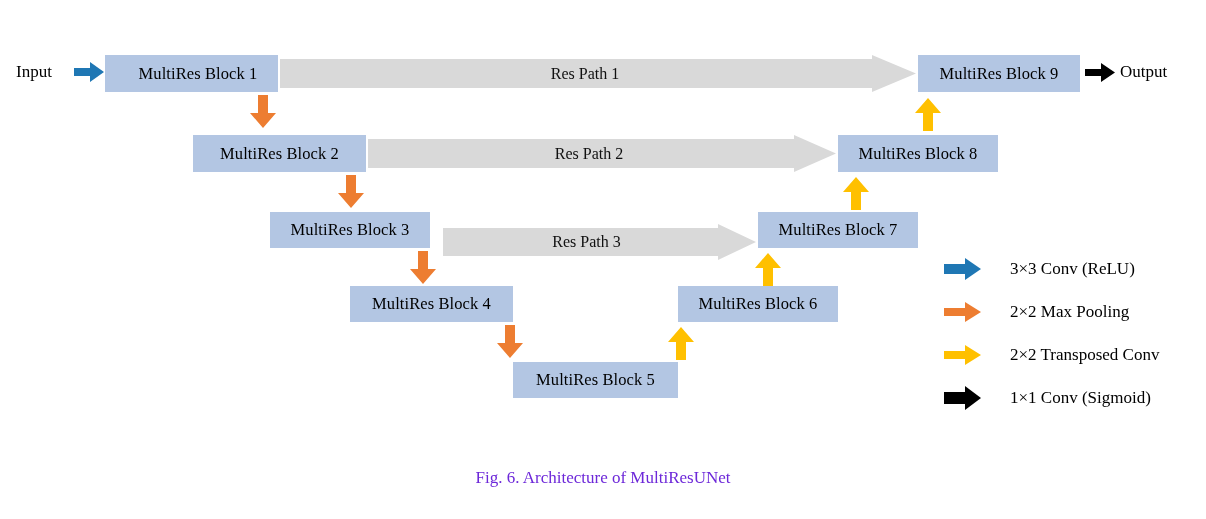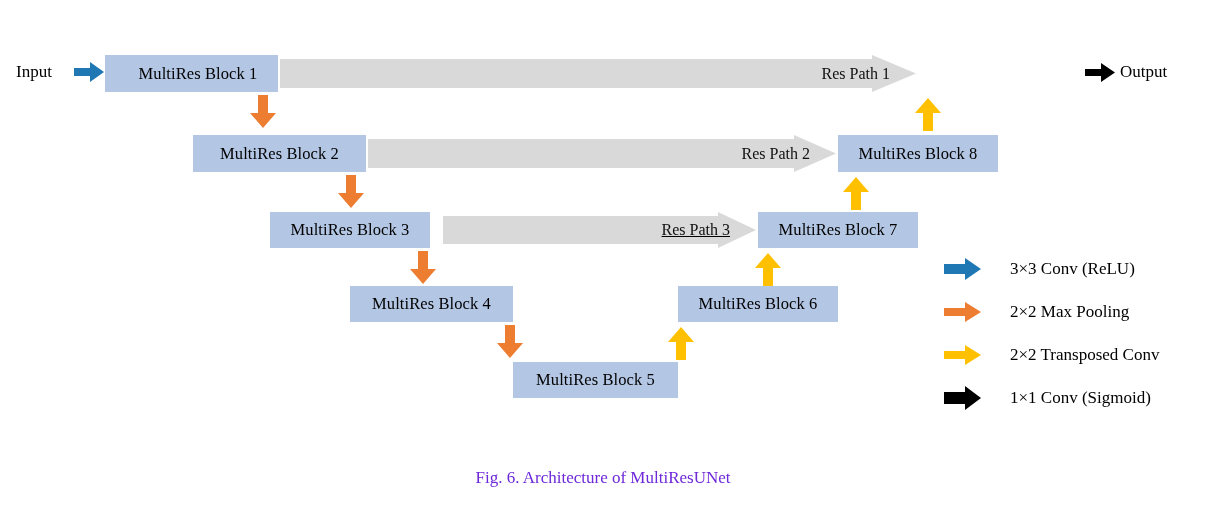--- a/index.html
+++ b/index.html
@@ -24,21 +24,21 @@
     justify-content: center;
     font-size: 16.5px;
     letter-spacing: 0.1px;
     white-space: nowrap;
     box-sizing: border-box;
   }
   .respath {
     position: absolute;
     display: flex;
     align-items: center;
-    justify-content: flex-end;
+    justify-content: center;
   }
   .respath .respath-label {
     position: relative;
     z-index: 2;
     font-size: 16px;
     color: #101010;
     white-space: nowrap;
     
     margin-right: 26px;
   }
@@ -98,20 +98,21 @@
 
   <div class="block" style="left:105px; top:55px; width:173px; height:37px;padding-left:13px;">MultiRes Block 1</div>
 
   <div class="respath" style="left:280px; top:55px; width:636px; height:37px;">
     <svg class="shape" viewBox="0 0 636 37" preserveAspectRatio="none">
       <polygon points="0,4 592,4 592,0 636,18.5 592,37 592,33 0,33" fill="#d9d9d9"></polygon>
     </svg>
     <span class="respath-label">Res Path 1</span>
   </div>
 
+  <div class="block" style="left:918px; top:55px; width:162px; height:37px;">MultiRes Block 9</div>
 
   <svg class="arrow-svg" style="left:1085px; top:63px;" width="30" height="19" viewBox="0 0 30 19">
     <polygon points="0,6 16,6 16,0 30,9.5 16,19 16,13 0,13" fill="#000000"></polygon>
   </svg>
   <div class="sidelabel" style="left:1120px; top:62px;">Output</div>
 
   <svg class="arrow-svg" style="left:250px; top:95px;" width="26" height="33" viewBox="0 0 26 33">
     <polygon points="8,0 18,0 18,18 26,18 13,33 0,18 8,18" fill="#ed7d31"></polygon>
   </svg>
 
@@ -133,21 +134,21 @@
   <svg class="arrow-svg" style="left:338px; top:175px;" width="26" height="33" viewBox="0 0 26 33">
     <polygon points="8,0 18,0 18,18 26,18 13,33 0,18 8,18" fill="#ed7d31"></polygon>
   </svg>
 
   <svg class="arrow-svg" style="left:843px; top:177px;" width="26" height="33" viewBox="0 0 26 33">
     <polygon points="13,0 26,15 18,15 18,33 8,33 8,15 0,15" fill="#ffc000"></polygon>
   </svg>
 
   <div class="block" style="left:270px; top:212px; width:160px; height:36px;">MultiRes Block 3</div>
 
-  <div class="respath" style="left:443px; top:212px; width:313px; height:36px;text-decoration:underline;">
+  <div class="respath" style="left:443px; top:224px; width:313px; height:36px;">
     <svg class="shape" viewBox="0 0 313 36" preserveAspectRatio="none">
       <polygon points="0,4 275,4 275,0 313,18 275,36 275,32 0,32" fill="#d9d9d9"></polygon>
     </svg>
     <span class="respath-label">Res Path 3</span>
   </div>
 
   <div class="block" style="left:758px; top:212px; width:160px; height:36px;">MultiRes Block 7</div>
 
   <svg class="arrow-svg" style="left:410px; top:251px;" width="26" height="33" viewBox="0 0 26 33">
     <polygon points="8,0 18,0 18,18 26,18 13,33 0,18 8,18" fill="#ed7d31"></polygon>

